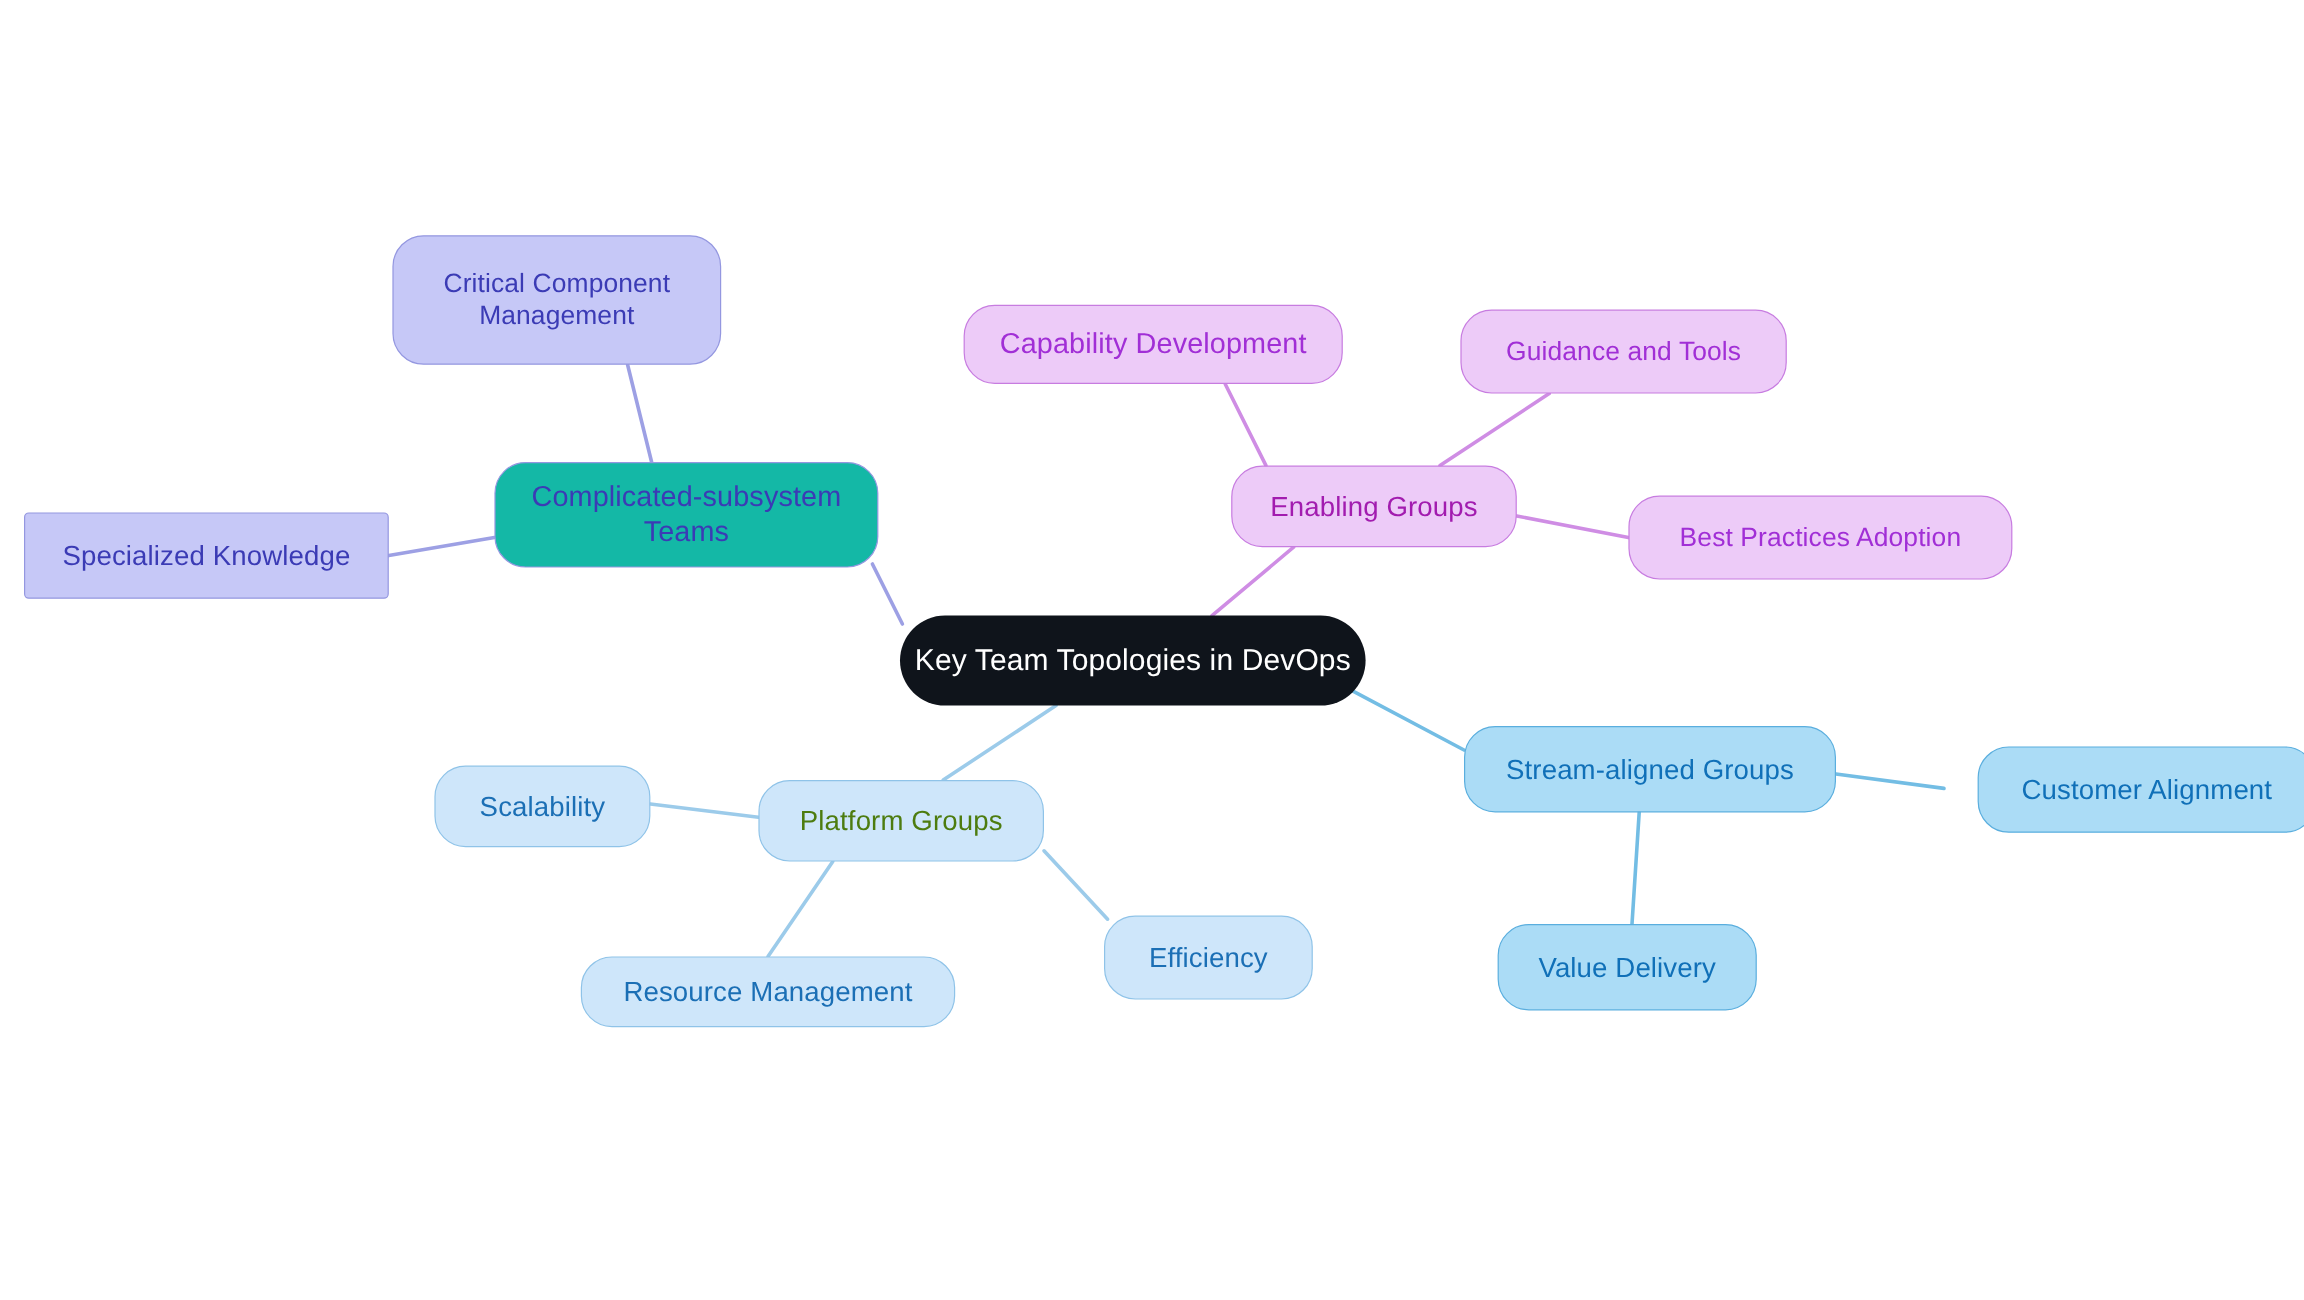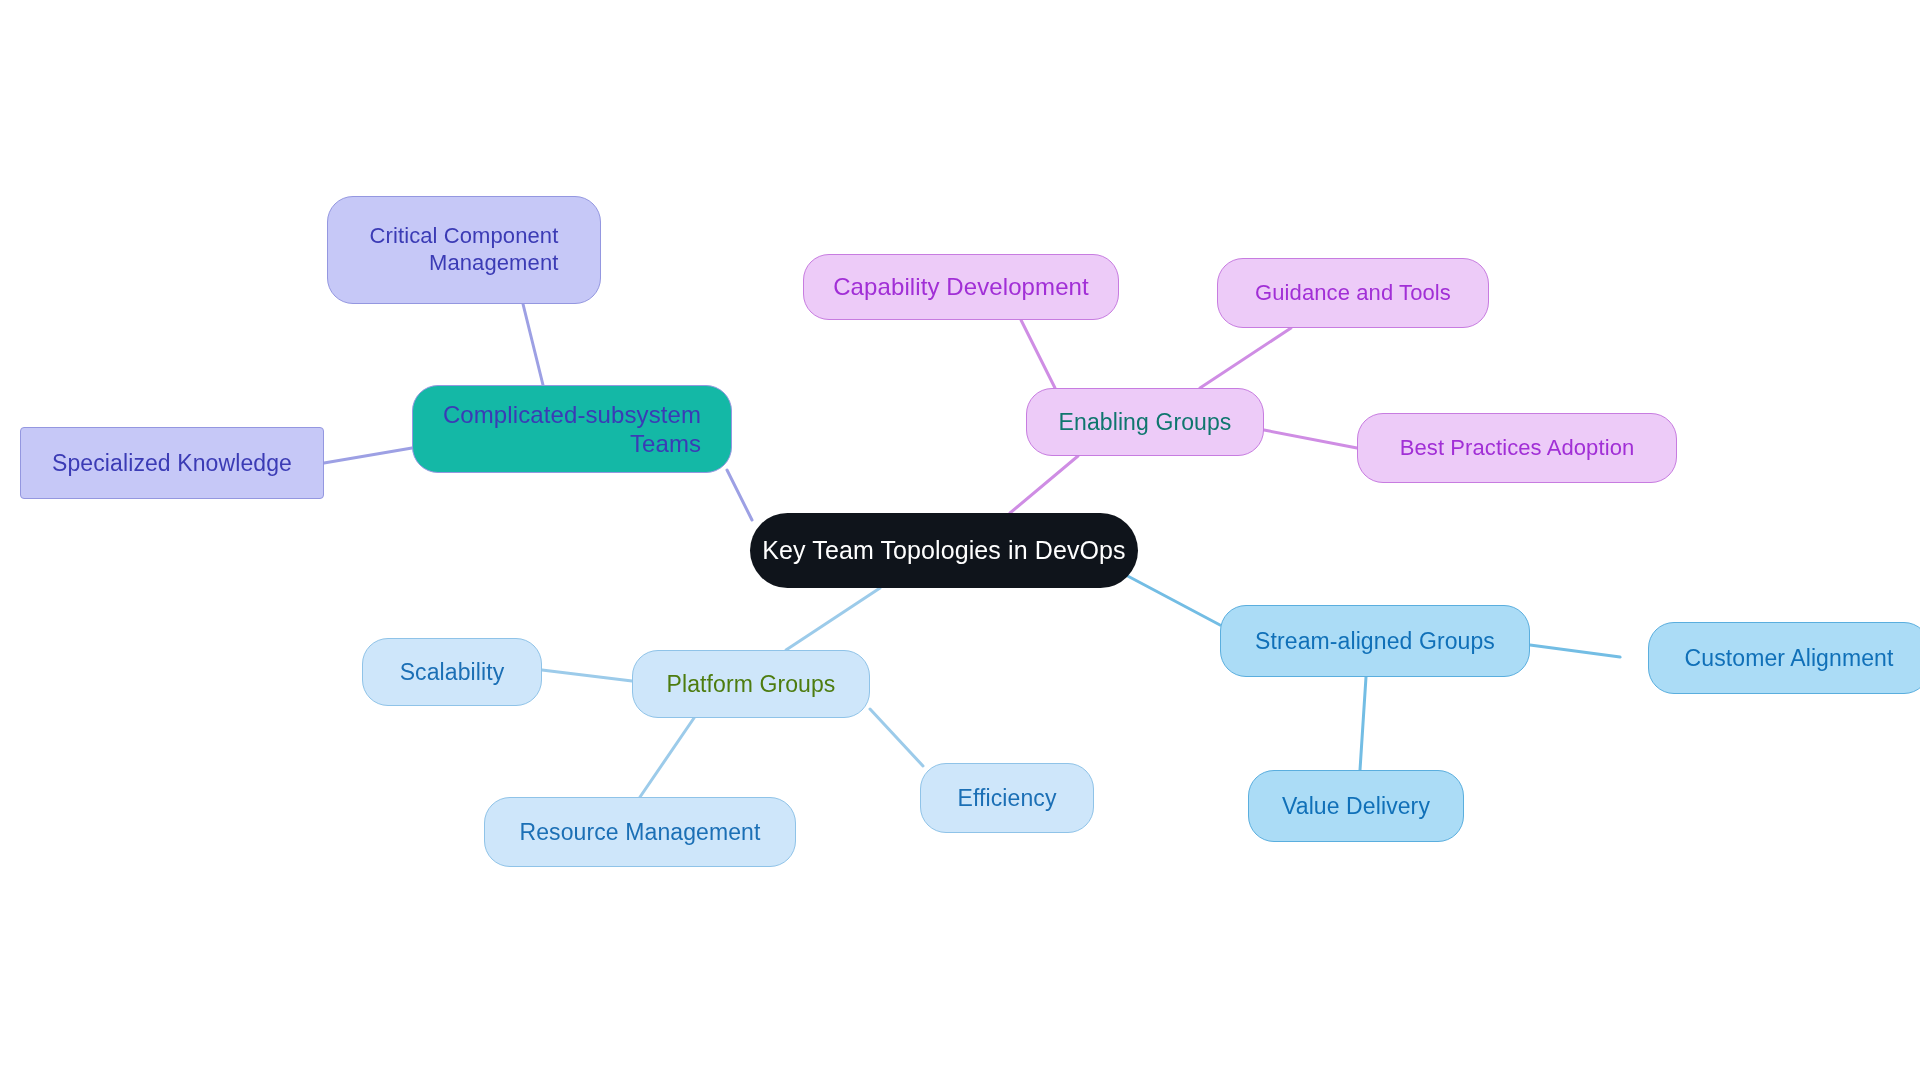--- a/index.html
+++ b/index.html
@@ -26,21 +26,21 @@
     top: 0;
     width: 1920px;
     height: 1083px;
   }
   .mm-node {
     position: absolute;
     box-sizing: border-box;
     display: flex;
     align-items: center;
     justify-content: center;
-    text-align: right;
+    text-align: center;
     border-style: solid;
     border-width: 1.5px;
     line-height: 1.22;
     letter-spacing: 0.1px;
     white-space: pre-line;
     padding: 4px 10px;
   }
   .mm-node.root {
     border-width: 0;
     font-weight: 400;
@@ -69,22 +69,22 @@
   <div id="nodes-layer">
       <div class="mm-node" style="left: 327px; top: 196px; width: 274px; height: 108px; background: rgb(198, 200, 247); border-color: rgb(148, 151, 224); color: rgb(59, 59, 181); border-radius: 26px; font-size: 22px;"><span>Critical Component
 Management</span></div>
       <div class="mm-node" style="left: 20px; top: 427px; width: 304px; height: 72px; background: rgb(198, 200, 247); border-color: rgb(148, 151, 224); color: rgb(59, 59, 181); border-radius: 4px; font-size: 23px;"><span>Specialized Knowledge</span></div>
       <div class="mm-node" style="left: 803px; top: 254px; width: 316px; height: 66px; background: rgb(237, 203, 248); border-color: rgb(199, 124, 224); color: rgb(161, 47, 214); border-radius: 26px; font-size: 24px;"><span>Capability Development</span></div>
       <div class="mm-node" style="left: 1217px; top: 258px; width: 272px; height: 70px; background: rgb(237, 203, 248); border-color: rgb(199, 124, 224); color: rgb(161, 47, 214); border-radius: 26px; font-size: 22px;"><span>Guidance and Tools</span></div>
       <div class="mm-node" style="left: 1357px; top: 413px; width: 320px; height: 70px; background: rgb(237, 203, 248); border-color: rgb(199, 124, 224); color: rgb(161, 47, 214); border-radius: 26px; font-size: 22px;"><span>Best Practices Adoption</span></div>
       <div class="mm-node" style="left: 1620px; top: 622px; width: 282px; height: 72px; background: rgb(171, 220, 246); border-color: rgb(90, 174, 222); color: rgb(16, 112, 184); border-radius: 26px; font-size: 23px; margin-left: 28px;"><span>Customer Alignment</span></div>
       <div class="mm-node" style="left: 1248px; top: 770px; width: 216px; height: 72px; background: rgb(171, 220, 246); border-color: rgb(90, 174, 222); color: rgb(16, 112, 184); border-radius: 26px; font-size: 23px;"><span>Value Delivery</span></div>
       <div class="mm-node" style="left: 362px; top: 638px; width: 180px; height: 68px; background: rgb(206, 230, 250); border-color: rgb(143, 195, 232); color: rgb(27, 111, 181); border-radius: 26px; font-size: 23px;"><span>Scalability</span></div>
-      <div class="mm-node" style="left: 484px; top: 797px; width: 312px; height: 70px; background: rgb(206, 230, 250); border-color: rgb(143, 195, 232); color: rgb(27, 111, 181); border-radius: 26px; font-size: 23px;"><span>Resource Management</span></div>
+      <div class="mm-node" style="left: 484px; top: 797px; width: 312px; height: 59px; background: rgb(206, 230, 250); border-color: rgb(143, 195, 232); color: rgb(27, 111, 181); border-radius: 26px; font-size: 23px;"><span>Resource Management</span></div>
       <div class="mm-node" style="left: 920px; top: 763px; width: 174px; height: 70px; background: rgb(206, 230, 250); border-color: rgb(143, 195, 232); color: rgb(27, 111, 181); border-radius: 26px; font-size: 23px;"><span>Efficiency</span></div>
       <div class="mm-node" style="left: 412px; top: 385px; width: 320px; height: 88px; background: #14b8a6; border-color: rgb(148, 151, 224); color: rgb(59, 59, 181); border-radius: 26px; font-size: 24px;"><span>Complicated-subsystem
 Teams</span></div>
-      <div class="mm-node" style="left: 1026px; top: 388px; width: 238px; height: 68px; background: rgb(237, 203, 248); border-color: rgb(199, 124, 224); color: #0f766e; border-radius: 26px; font-size: 23px;"><span>Enabling Groups</span></div>
+      <div class="mm-node" style="left: 1026px; top: 388px; width: 238px; height: 68px; background: rgb(237, 203, 248); border-color: rgb(199, 124, 224); color: #a21caf; border-radius: 26px; font-size: 23px;"><span>Enabling Groups</span></div>
       <div class="mm-node" style="left: 1220px; top: 605px; width: 310px; height: 72px; background: rgb(171, 220, 246); border-color: rgb(90, 174, 222); color: rgb(16, 112, 184); border-radius: 26px; font-size: 23px;"><span>Stream-aligned Groups</span></div>
       <div class="mm-node" style="left: 632px; top: 650px; width: 238px; height: 68px; background: rgb(206, 230, 250); border-color: rgb(143, 195, 232); color: #4d7c0f; border-radius: 26px; font-size: 23px;"><span>Platform Groups</span></div>
       <div class="mm-node root" style="left: 750px; top: 513px; width: 388px; height: 75px; background: rgb(15, 20, 27); border-color: rgb(15, 20, 27); color: rgb(255, 255, 255); border-radius: 38px; font-size: 25px;"><span>Key Team Topologies in DevOps</span></div>
     </div>
 </div>
 
 </body></html>

